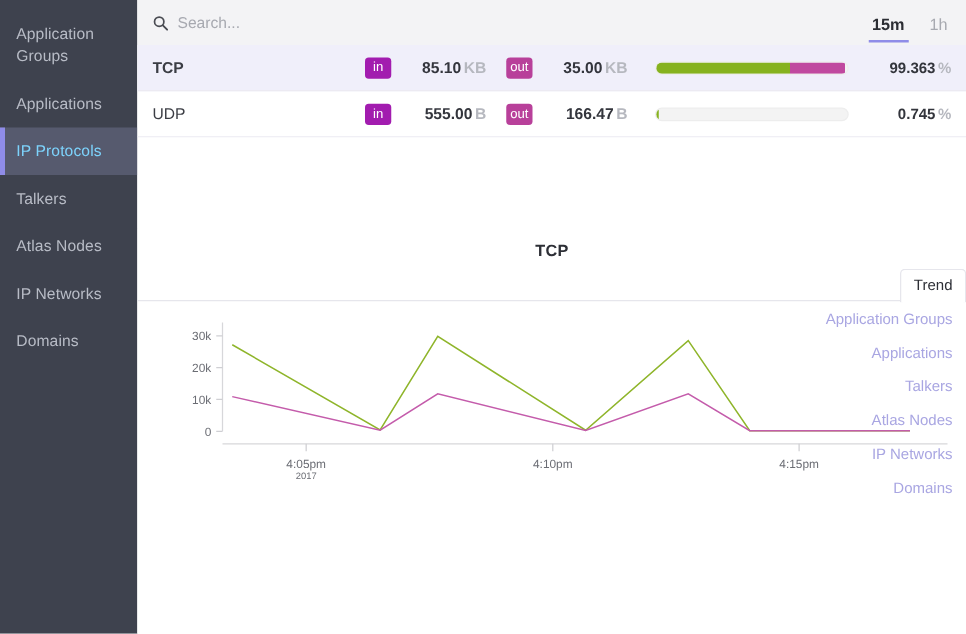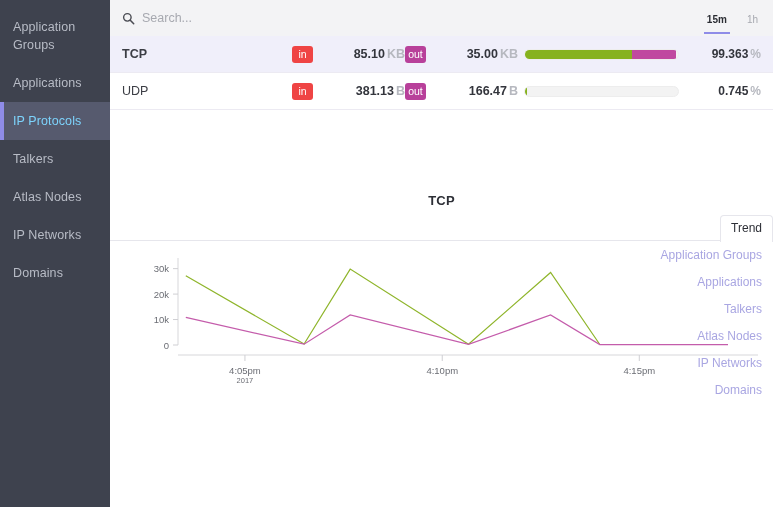--- a/index.html
+++ b/index.html
@@ -91,21 +91,21 @@
   .search-input::placeholder { color: #a7a9b0; }
 
   .range-group {
     display: flex;
     align-items: flex-end;
     gap: 14px;
     height: 36px;
     padding-bottom: 2px;
   }
   .range-btn {
-    font-size: 10px;
+    font-size: 13px;
     color: #a7a9b0;
     cursor: pointer;
     padding: 0 3px 5px 3px;
     line-height: 15px;
     border-bottom: 2px solid transparent;
     user-select: none;
   }
   .range-btn.active {
     color: #2b2d33;
     font-weight: bold;
@@ -138,27 +138,27 @@
     width: 21px; height: 17px;
     border-radius: 3px;
     color: #ffffff;
     font-size: 10.5px;
     font-weight: normal;
     display: flex;
     align-items: center;
     justify-content: center;
     flex: 0 0 auto;
   }
-  .badge.in  { background: #ef4444; }
+  .badge.in  { background: #a21caf; }
   .badge.out { background: #b8409a; }
   .pval {
     width: 92px;
     flex: 0 0 92px;
     text-align: right;
-    padding-right: 0;
+    padding-right: 16px;
     font-weight: bold;
     font-size: 12.5px;
     color: #33353c;
     white-space: nowrap;
   }
   .pval .unit {
     color: #b6b8bf;
     font-weight: bold;
     margin-left: 2px;
   }
@@ -314,21 +314,21 @@
         </div>
         <div class="ppct">
           <span>99.363</span><span class="unit">%</span>
         </div>
       </div>
 
       <div class="prow">
         <div class="pname">UDP</div>
         <div class="badge in">in</div>
         <div class="pval">
-          <span>381.13</span><span class="unit">B</span>
+          <span>555.00</span><span class="unit">B</span>
         </div>
         <div class="badge out">out</div>
         <div class="pval">
           <span>166.47</span><span class="unit">B</span>
         </div>
         <div class="bar-wrap">
           <div class="bar-in" style="width:1%"></div>
           <div class="bar-out" style="width:0%"></div>
         </div>
         <div class="ppct">

